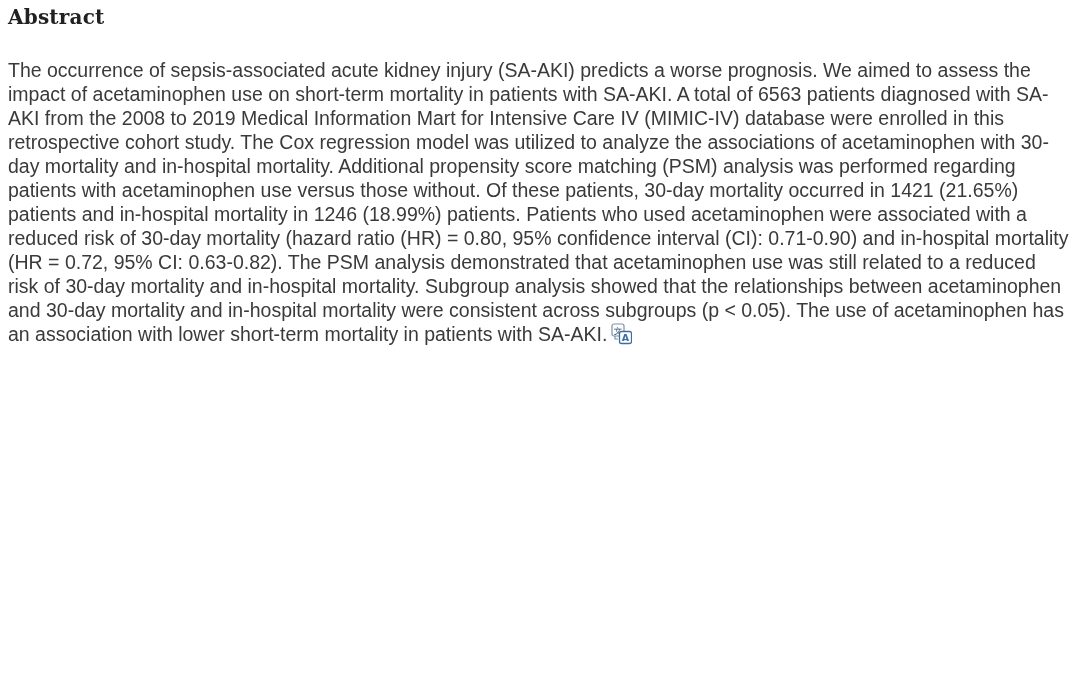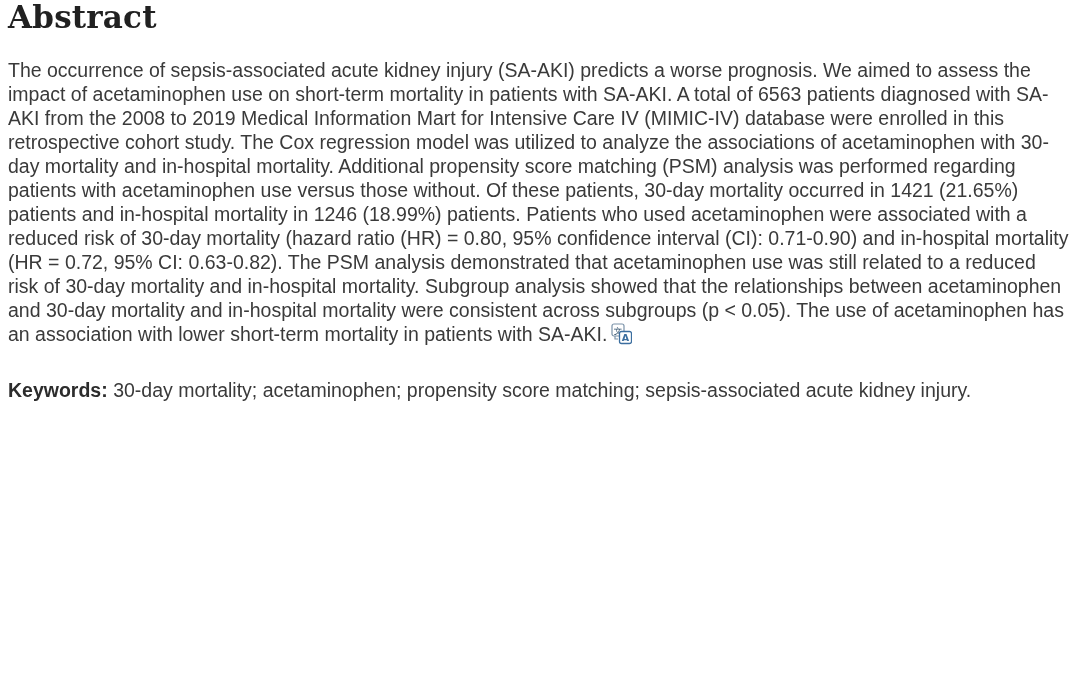--- a/index.html
+++ b/index.html
@@ -10,21 +10,21 @@
   .page {
     width: 1080px;
     height: 685px;
     padding: 0 10px 0 8px;
     background: #ffffff;
     overflow: hidden;
     font-family: "Liberation Sans", sans-serif;
   }
   .abstract-heading {
     font-family: "DejaVu Serif", serif;
-    font-size: 31px;
+    font-size: 20px;
     font-weight: 700;
     color: #212121;
     line-height: 34px;
     margin: 0 0 24px 0;
     letter-spacing: 0.2px;
   }
   .abstract-body {
     font-size: 19.5px;
     line-height: 24px;
     color: #3a3a3a;
@@ -57,15 +57,14 @@
   <h1 class="abstract-heading">Abstract</h1>
 
   <p class="abstract-body"><span>The occurrence of sepsis-associated acute kidney injury (SA-AKI) predicts a worse prognosis. We aimed to assess the impact of acetaminophen use on short-term mortality in patients with SA-AKI. A total of 6563 patients diagnosed with SA-AKI from the 2008 to 2019 Medical Information Mart for Intensive Care IV (MIMIC-IV) database were enrolled in this retrospective cohort study. The Cox regression model was utilized to analyze the associations of acetaminophen with 30-day mortality and in-hospital mortality. Additional propensity score matching (PSM) analysis was performed regarding patients with acetaminophen use versus those without. Of these patients, 30-day mortality occurred in 1421 (21.65%) patients and in-hospital mortality in 1246 (18.99%) patients. Patients who used acetaminophen were associated with a reduced risk of 30-day mortality (hazard ratio (HR) = 0.80, 95% confidence interval (CI): 0.71-0.90) and in-hospital mortality (HR = 0.72, 95% CI: 0.63-0.82). The PSM analysis demonstrated that acetaminophen use was still related to a reduced risk of 30-day mortality and in-hospital mortality. Subgroup analysis showed that the relationships between acetaminophen and 30-day mortality and in-hospital mortality were consistent across subgroups (p &lt; 0.05). The use of acetaminophen has an association with lower short-term mortality in patients with SA-AKI.</span><span class="tr-icon"><svg width="21" height="22" viewBox="0 0 21 22" xmlns="http://www.w3.org/2000/svg">
         <rect x="1" y="1" width="12" height="12" rx="2" fill="#ffffff" stroke="#7a92a8" stroke-width="1.2"></rect>
         <text x="7" y="10.5" font-family="DejaVu Sans, sans-serif" font-size="8.5" fill="#33536e" text-anchor="middle">文</text>
         <path d="M4 13 L4 16 L7 16" fill="none" stroke="#7a92a8" stroke-width="1.2"></path>
         <rect x="8.5" y="8.5" width="12" height="12" rx="2" fill="#ffffff" stroke="#3c6e9f" stroke-width="1.3"></rect>
         <text x="14.5" y="18" font-family="DejaVu Sans, sans-serif" font-size="9.5" font-weight="bold" fill="#3c6e9f" text-anchor="middle">A</text>
       </svg></span></p>
 
-  <p class="keywords"><strong>Keywords:</strong> <span>30-day mortality; acetaminophen; propensity score matching; sepsis-associated acute kidney injury.</span></p>
 
 </div>
 
 </body></html>

